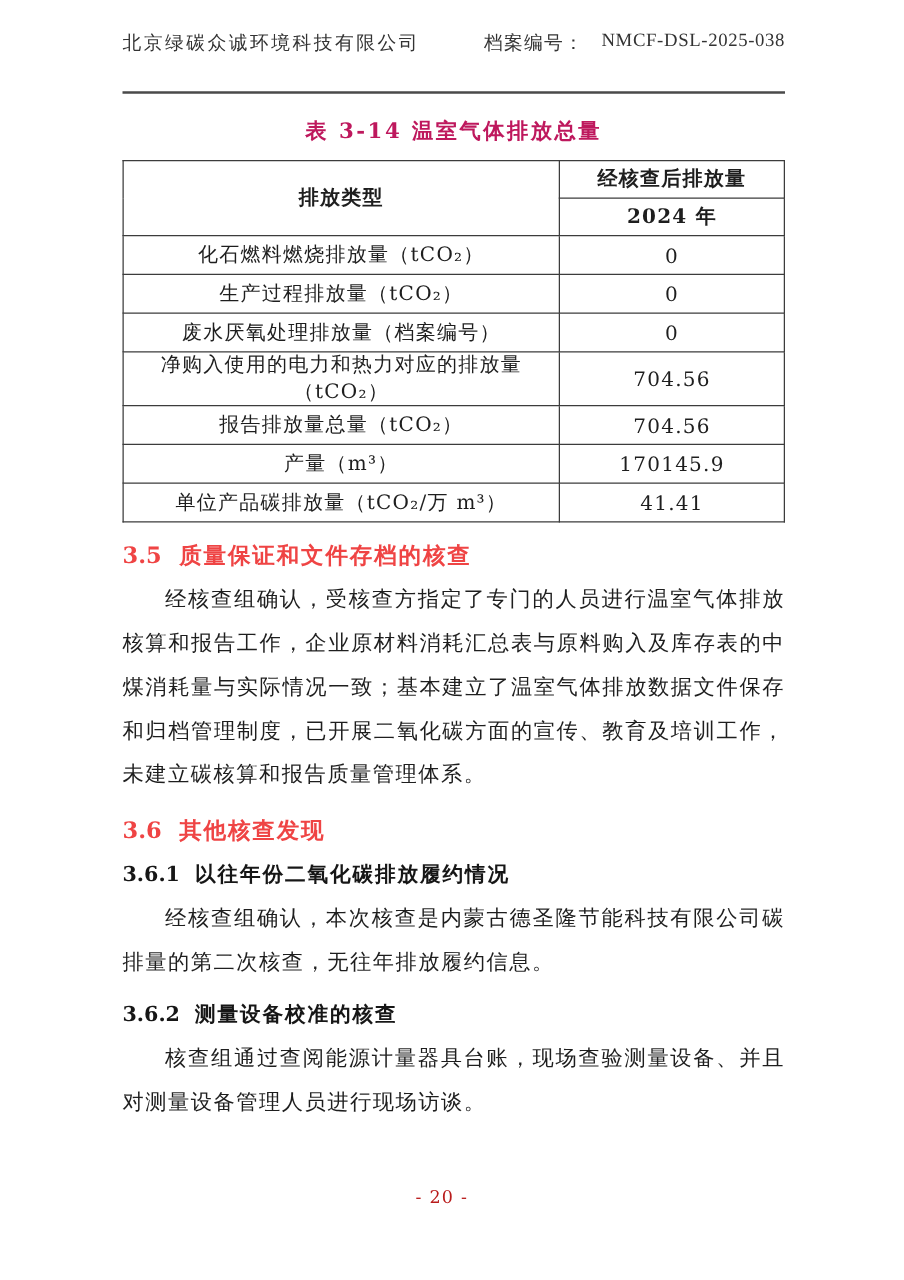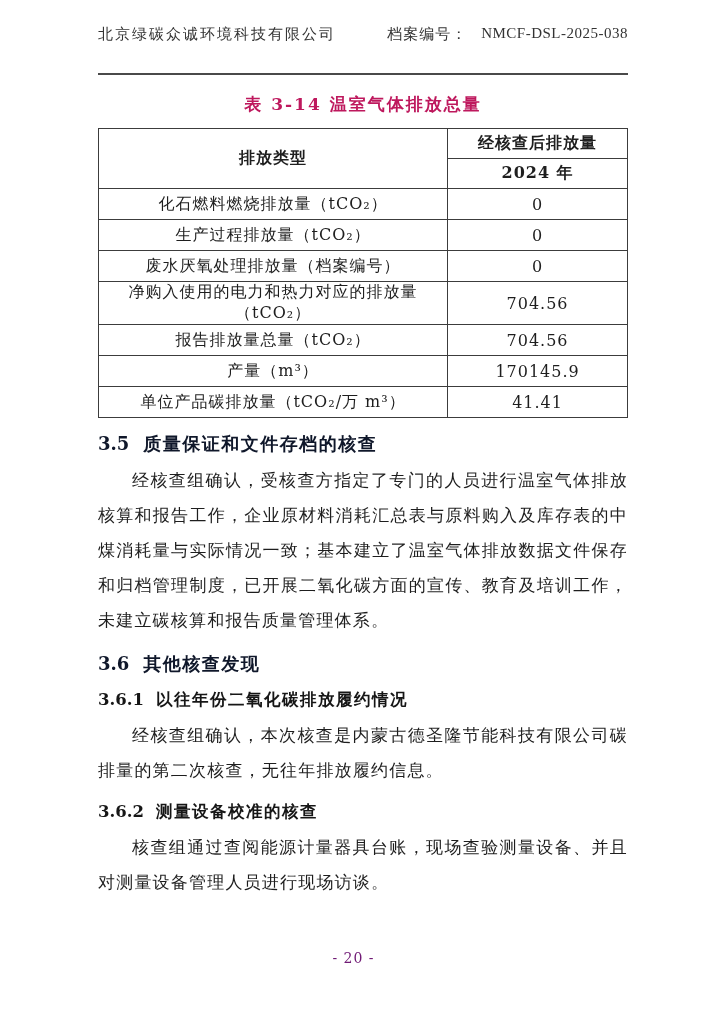--- a/index.html
+++ b/index.html
@@ -42,42 +42,42 @@
     text-align:center;vertical-align:middle;
     padding:0 4px;letter-spacing:1px;
   }
   table.emis th{font-weight:bold;height:29px;}
   table.emis td{height:30px;font-weight:normal;text-align:center;}
   .col-type{width:66%;}
   .col-val{width:34%;}
   
   .h-sec{
     margin:14px 0 0 0;
-    font-size:18px;font-weight:bold;color:#0f172a;
+    font-size:18px;font-weight:bold;color:#ef4444;
     letter-spacing:1.5px;
   }
   .h-sec .num{margin-right:14px;letter-spacing:0;}
   .h-sub{
     margin:13px 0 0 0;
     font-size:16.5px;font-weight:bold;color:#161616;
     letter-spacing:1.5px;
   }
   .h-sub .num{margin-right:12px;letter-spacing:0;}
   p.body{
     margin:7px 0 0 0;
     font-size:17px;line-height:35px;
     text-align:justify;text-align-last:left;
     text-indent:2em;
     letter-spacing:1.2px;
     color:#1e1e1e;
   }
   
   .footer{
     position:absolute;left:0;right:16px;bottom:58px;
-    text-align:center;font-size:14px;color:#701a75;letter-spacing:1px;
+    text-align:center;font-size:14px;color:#b91c1c;letter-spacing:1px;
   }
 </style>
 </head>
 <body>
 
 <div class="page">
 
   <div class="hdr">
     <span class="company">北京绿碳众诚环境科技有限公司</span>
     <span class="archive">

